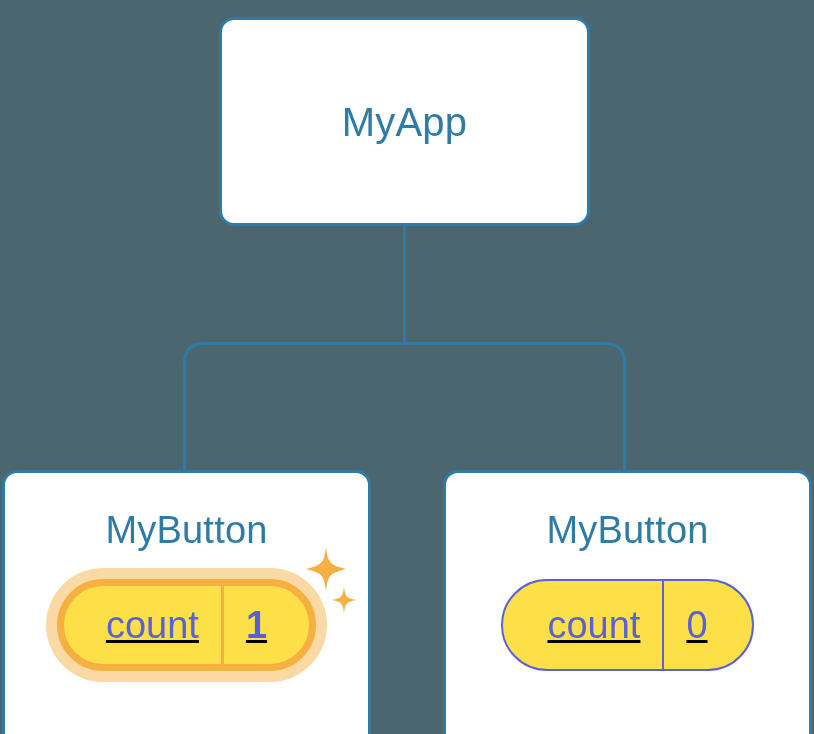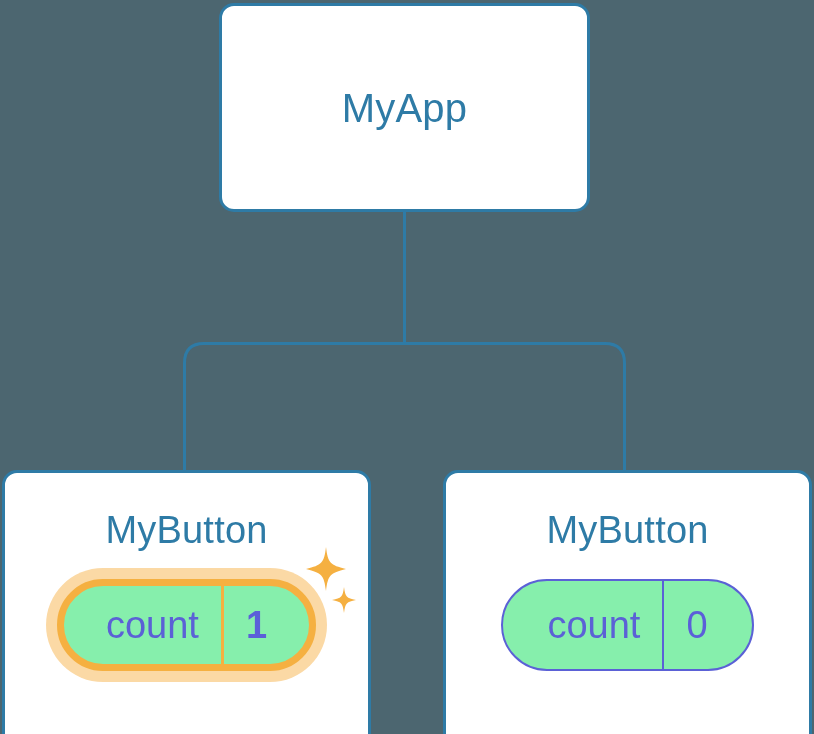--- a/index.html
+++ b/index.html
@@ -36,21 +36,21 @@
     border: 3px solid #2e7ba6;
     border-radius: 15px;
     box-sizing: border-box;
     display: flex;
     flex-direction: column;
     align-items: center;
   }
 
   .node-root {
     left: 219px;
-    top: 3px;
+    top: 17px;
     width: 371px;
     height: 209px;
     justify-content: center;
   }
 
   .node-child {
     height: 294px;
     padding-top: 38px;
   }
 
@@ -75,23 +75,24 @@
     align-items: center;
     justify-content: center;
   }
 
   .pill {
     position: relative;
     display: flex;
     align-items: stretch;
     height: 92px;
     border-radius: 46px;
-    background: #86efac;
+    background: #fde047;
     box-sizing: border-box;
     z-index: 2;
+    text-decoration: underline;
   }
 
   
   .pill-plain {
     border: 2px solid #5b61d6;
   }
   .pill-plain .pill-key {
     padding: 0 22px 0 44px;
   }
   .pill-plain .pill-val {

